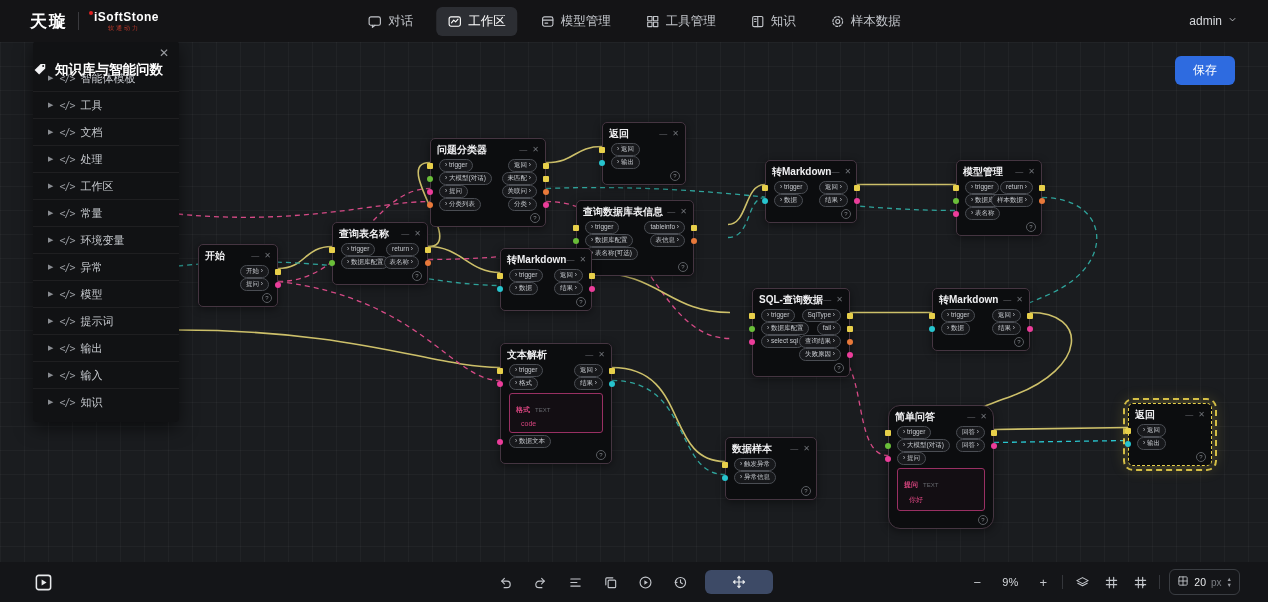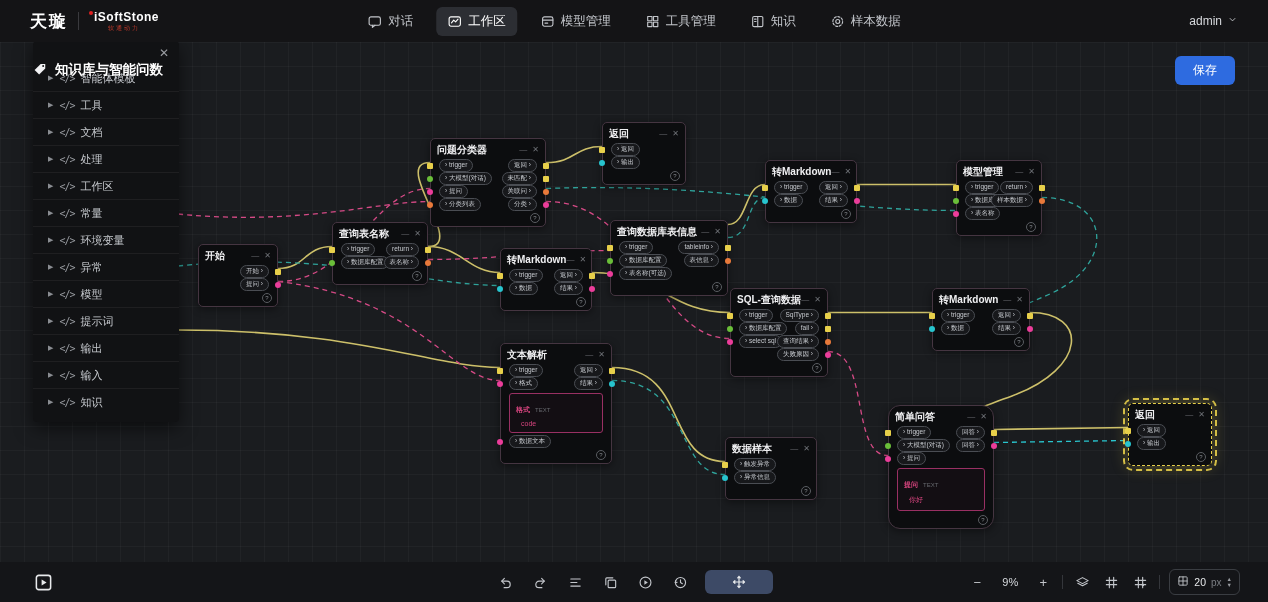--- a/index.html
+++ b/index.html
@@ -308,21 +308,21 @@
             <span class="pdot" style="background: rgb(39, 196, 206);"></span>
             <span class="pill">› 输出</span>
           </div>
         </div>
         <div class="col-out"></div>
       </div>
       <div class="node-foot">
         <span class="help">?</span>
       </div>
     </div>
-    <div class="node" style="left: 610px; top: 158px; width: 118px; margin-top: 20px;">
+    <div class="node" style="left: 576px; top: 158px; width: 118px;">
       <div class="node-head">
         <span class="node-title">查询数据库表信息</span>
         <span class="node-ctl">
           <span>—</span>
           <span>✕</span>
         </span>
       </div>
       <div class="node-body" style="height: 39px;">
         <div class="col-in">
           <div class="prow in">
@@ -452,21 +452,21 @@
           <div class="prow out">
             <span class="pdot" style="background: rgb(235, 61, 154);"></span>
             <span class="pill">结果 ›</span>
           </div>
         </div>
       </div>
       <div class="node-foot">
         <span class="help">?</span>
       </div>
     </div>
-    <div class="node" style="left: 730px; top: 246px; width: 98px;">
+    <div class="node" style="left: 752px; top: 246px; width: 98px;">
       <div class="node-head">
         <span class="node-title">SQL-查询数据</span>
         <span class="node-ctl">
           <span>—</span>
           <span>✕</span>
         </span>
       </div>
       <div class="node-body" style="height: 52px;">
         <div class="col-in">
           <div class="prow in">

